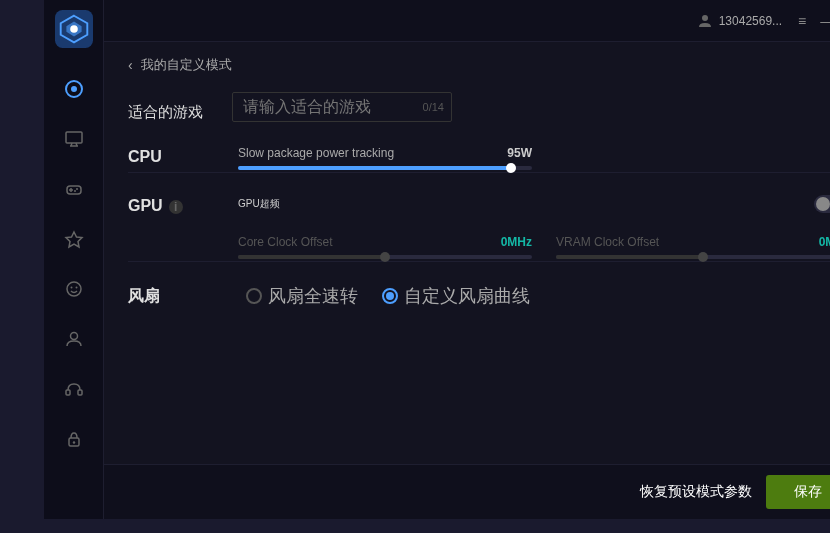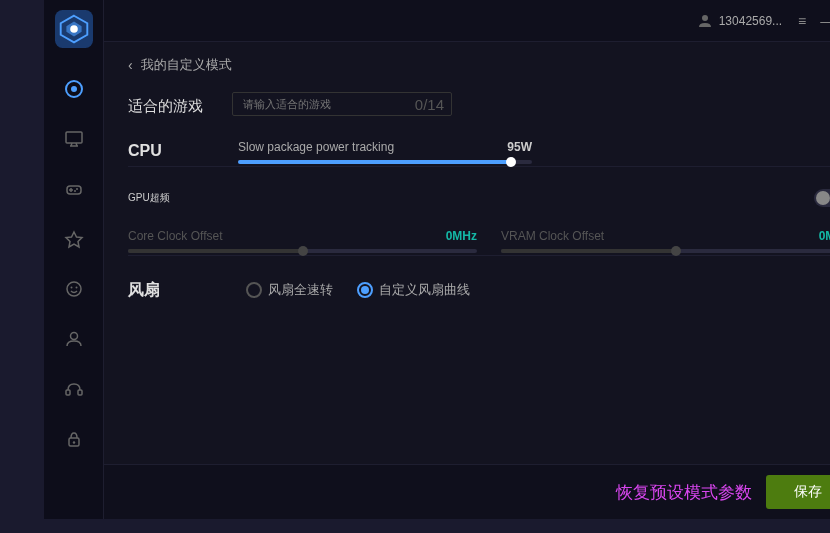--- a/index.html
+++ b/index.html
@@ -130,32 +130,32 @@
 
     .game-input-wrapper {
       position: relative;
     }
 
     .game-input {
       background: transparent;
       border: 1px solid #333;
       color: #666;
       padding: 5px 70px 5px 10px;
-      font-size: 11px;
+      font-size: 16px;
       width: 220px;
       outline: none;
       border-radius: 2px;
     }
 
     .game-input-count {
       position: absolute;
       right: 8px;
       top: 50%;
       transform: translateY(-50%);
-      font-size: 15px;
+      font-size: 11px;
       color: #555;
     }
 
     
     .section {
       display: flex;
       gap: 20px;
       margin-bottom: 22px;
       padding-bottom: 2px;
       border-bottom: 1px solid #1e1e30;
@@ -310,21 +310,21 @@
       display: flex;
       align-items: center;
       gap: 24px;
     }
 
     .radio-option {
       display: flex;
       align-items: center;
       gap: 6px;
       cursor: pointer;
-      font-size: 13px;
+      font-size: 18px;
       color: #aaa;
     }
 
     .radio-circle {
       width: 16px;
       height: 16px;
       border-radius: 50%;
       border: 2px solid #555;
       display: flex;
       align-items: center;
@@ -350,22 +350,22 @@
       align-items: center;
       padding: 10px 24px;
       border-top: 1px solid #1e1e30;
       gap: 14px;
       background: #0f0f1c;
     }
 
     .btn-restore {
       background: none;
       border: none;
-      color: #d946ef;
-      font-size: 17px;
+      color: #ffffff;
+      font-size: 14px;
       cursor: pointer;
       font-family: inherit;
     }
 
     .btn-save {
       background: #4d7c0f;
       color: #fff;
       border: none;
       padding: 8px 28px;
       font-size: 14px;
@@ -501,20 +501,24 @@
                   <div class="slider-thumb"></div>
                 </div>
               </div>
             </div>
             <div class="control-item" style="visibility:hidden;"></div>
           </div>
         </div>
       </div>
 
       <div class="section">
+        <div class="section-label">
+          <span>GPU</span>
+          <span class="info-icon">i</span>
+        </div>
         <div class="section-controls">
 
           <div class="gpu-header-row">
             <span class="gpu-header-label">GPU超频</span>
             <div class="toggle">
               <div class="toggle-knob"></div>
             </div>
           </div>
 
           <div class="controls-row">

